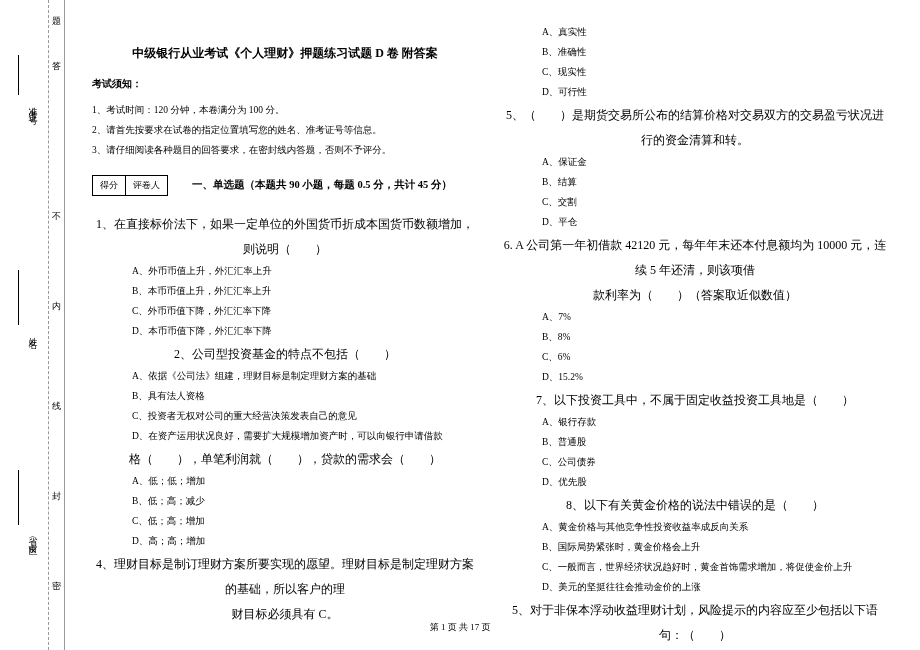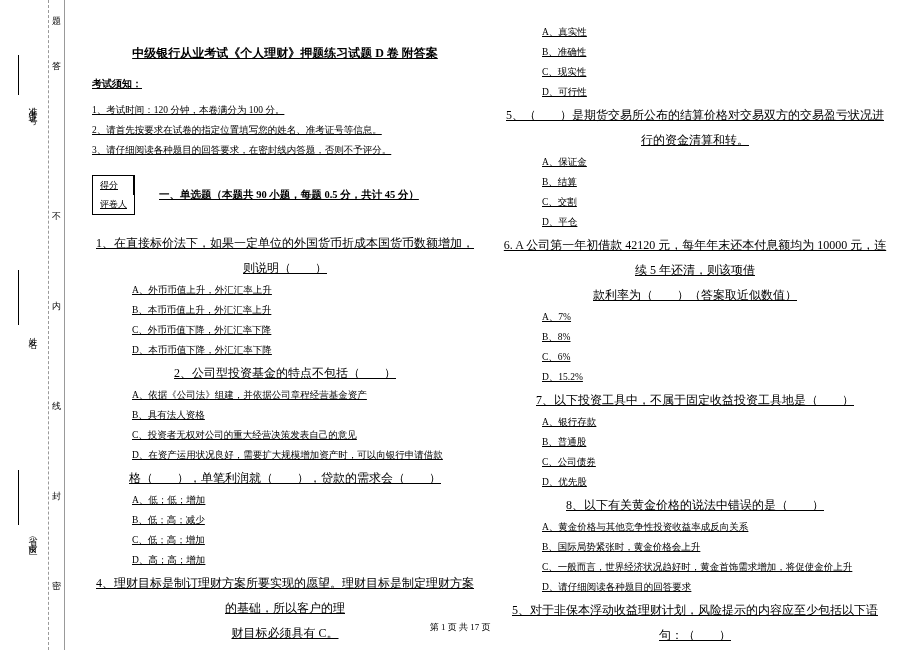--- a/index.html
+++ b/index.html
@@ -68,21 +68,20 @@
     .underline-vert.u2 { top: 270px; height: 55px; }
     .underline-vert.u3 { top: 55px; height: 40px; }
     .content {
       flex: 1;
       display: flex;
       padding: 15px 20px 25px 15px;
     }
     .column {
       flex: 1;
       padding: 0 12px;
-      text-decoration: underline;
     }
     .title {
       text-align: center;
       font-weight: bold;
       font-size: 12px;
       margin: 30px 0 15px;
     }
     .notice-title {
       font-weight: bold;
       font-size: 10px;
@@ -90,21 +89,20 @@
     }
     .line {
       line-height: 2.1;
       font-size: 9.5px;
     }
     .score-box {
       display: inline-flex;
       border: 1px solid #000;
       margin: 8px 0;
       vertical-align: middle;
-      flex-direction: column;
     }
     .score-cell {
       border-right: 1px solid #000;
       padding: 3px 7px;
       font-size: 9px;
     }
     .score-cell:last-child { border-right: none; }
     .section-title {
       font-weight: bold;
       font-size: 10.5px;
@@ -171,21 +169,21 @@
         <span class="section-title">一、单选题（本题共 90 小题，每题 0.5 分，共计 45 分）</span>
       </div>
 
       <div class="q">1、在直接标价法下，如果一定单位的外国货币折成本国货币数额增加，则说明（　　）</div>
       <div class="opt">A、外币币值上升，外汇汇率上升</div>
       <div class="opt">B、本币币值上升，外汇汇率上升</div>
       <div class="opt">C、外币币值下降，外汇汇率下降</div>
       <div class="opt">D、本币币值下降，外汇汇率下降</div>
 
       <div class="q">2、公司型投资基金的特点不包括（　　）</div>
-      <div class="opt">A、依据《公司法》组建，并依据公司章程经营基金资产</div>
+      <div class="opt">A、依据《公司法》组建，理财目标是制定理财方案的基础</div>
       <div class="opt">B、具有法人资格</div>
       <div class="opt">C、投资者无权对公司的重大经营决策发表自己的意见</div>
       <div class="opt">D、在资产运用状况良好，需要扩大规模增加资产时，可以向银行申请借款</div>
 
       <div class="q">格（　　），单笔利润就（　　），贷款的需求会（　　）</div>
       <div class="opt">A、低；低；增加</div>
       <div class="opt">B、低；高；减少</div>
       <div class="opt">C、低；高；增加</div>
       <div class="opt">D、高；高；增加</div>
 
@@ -215,20 +213,20 @@
       <div class="q">7、以下投资工具中，不属于固定收益投资工具地是（　　）</div>
       <div class="opt">A、银行存款</div>
       <div class="opt">B、普通股</div>
       <div class="opt">C、公司债券</div>
       <div class="opt">D、优先股</div>
 
       <div class="q">8、以下有关黄金价格的说法中错误的是（　　）</div>
       <div class="opt">A、黄金价格与其他竞争性投资收益率成反向关系</div>
       <div class="opt">B、国际局势紧张时，黄金价格会上升</div>
       <div class="opt">C、一般而言，世界经济状况趋好时，黄金首饰需求增加，将促使金价上升</div>
-      <div class="opt">D、请仔细阅读各种题目的回答要求</div>
+      <div class="opt">D、美元的坚挺往往会推动金价的上涨</div>
 
       <div class="q">5、对于非保本浮动收益理财计划，风险提示的内容应至少包括以下语句：（　　）</div>
     </div>
   </div>
 </div>
 
 <div class="footer">第 1 页 共 17 页</div>
 
 </body></html>

